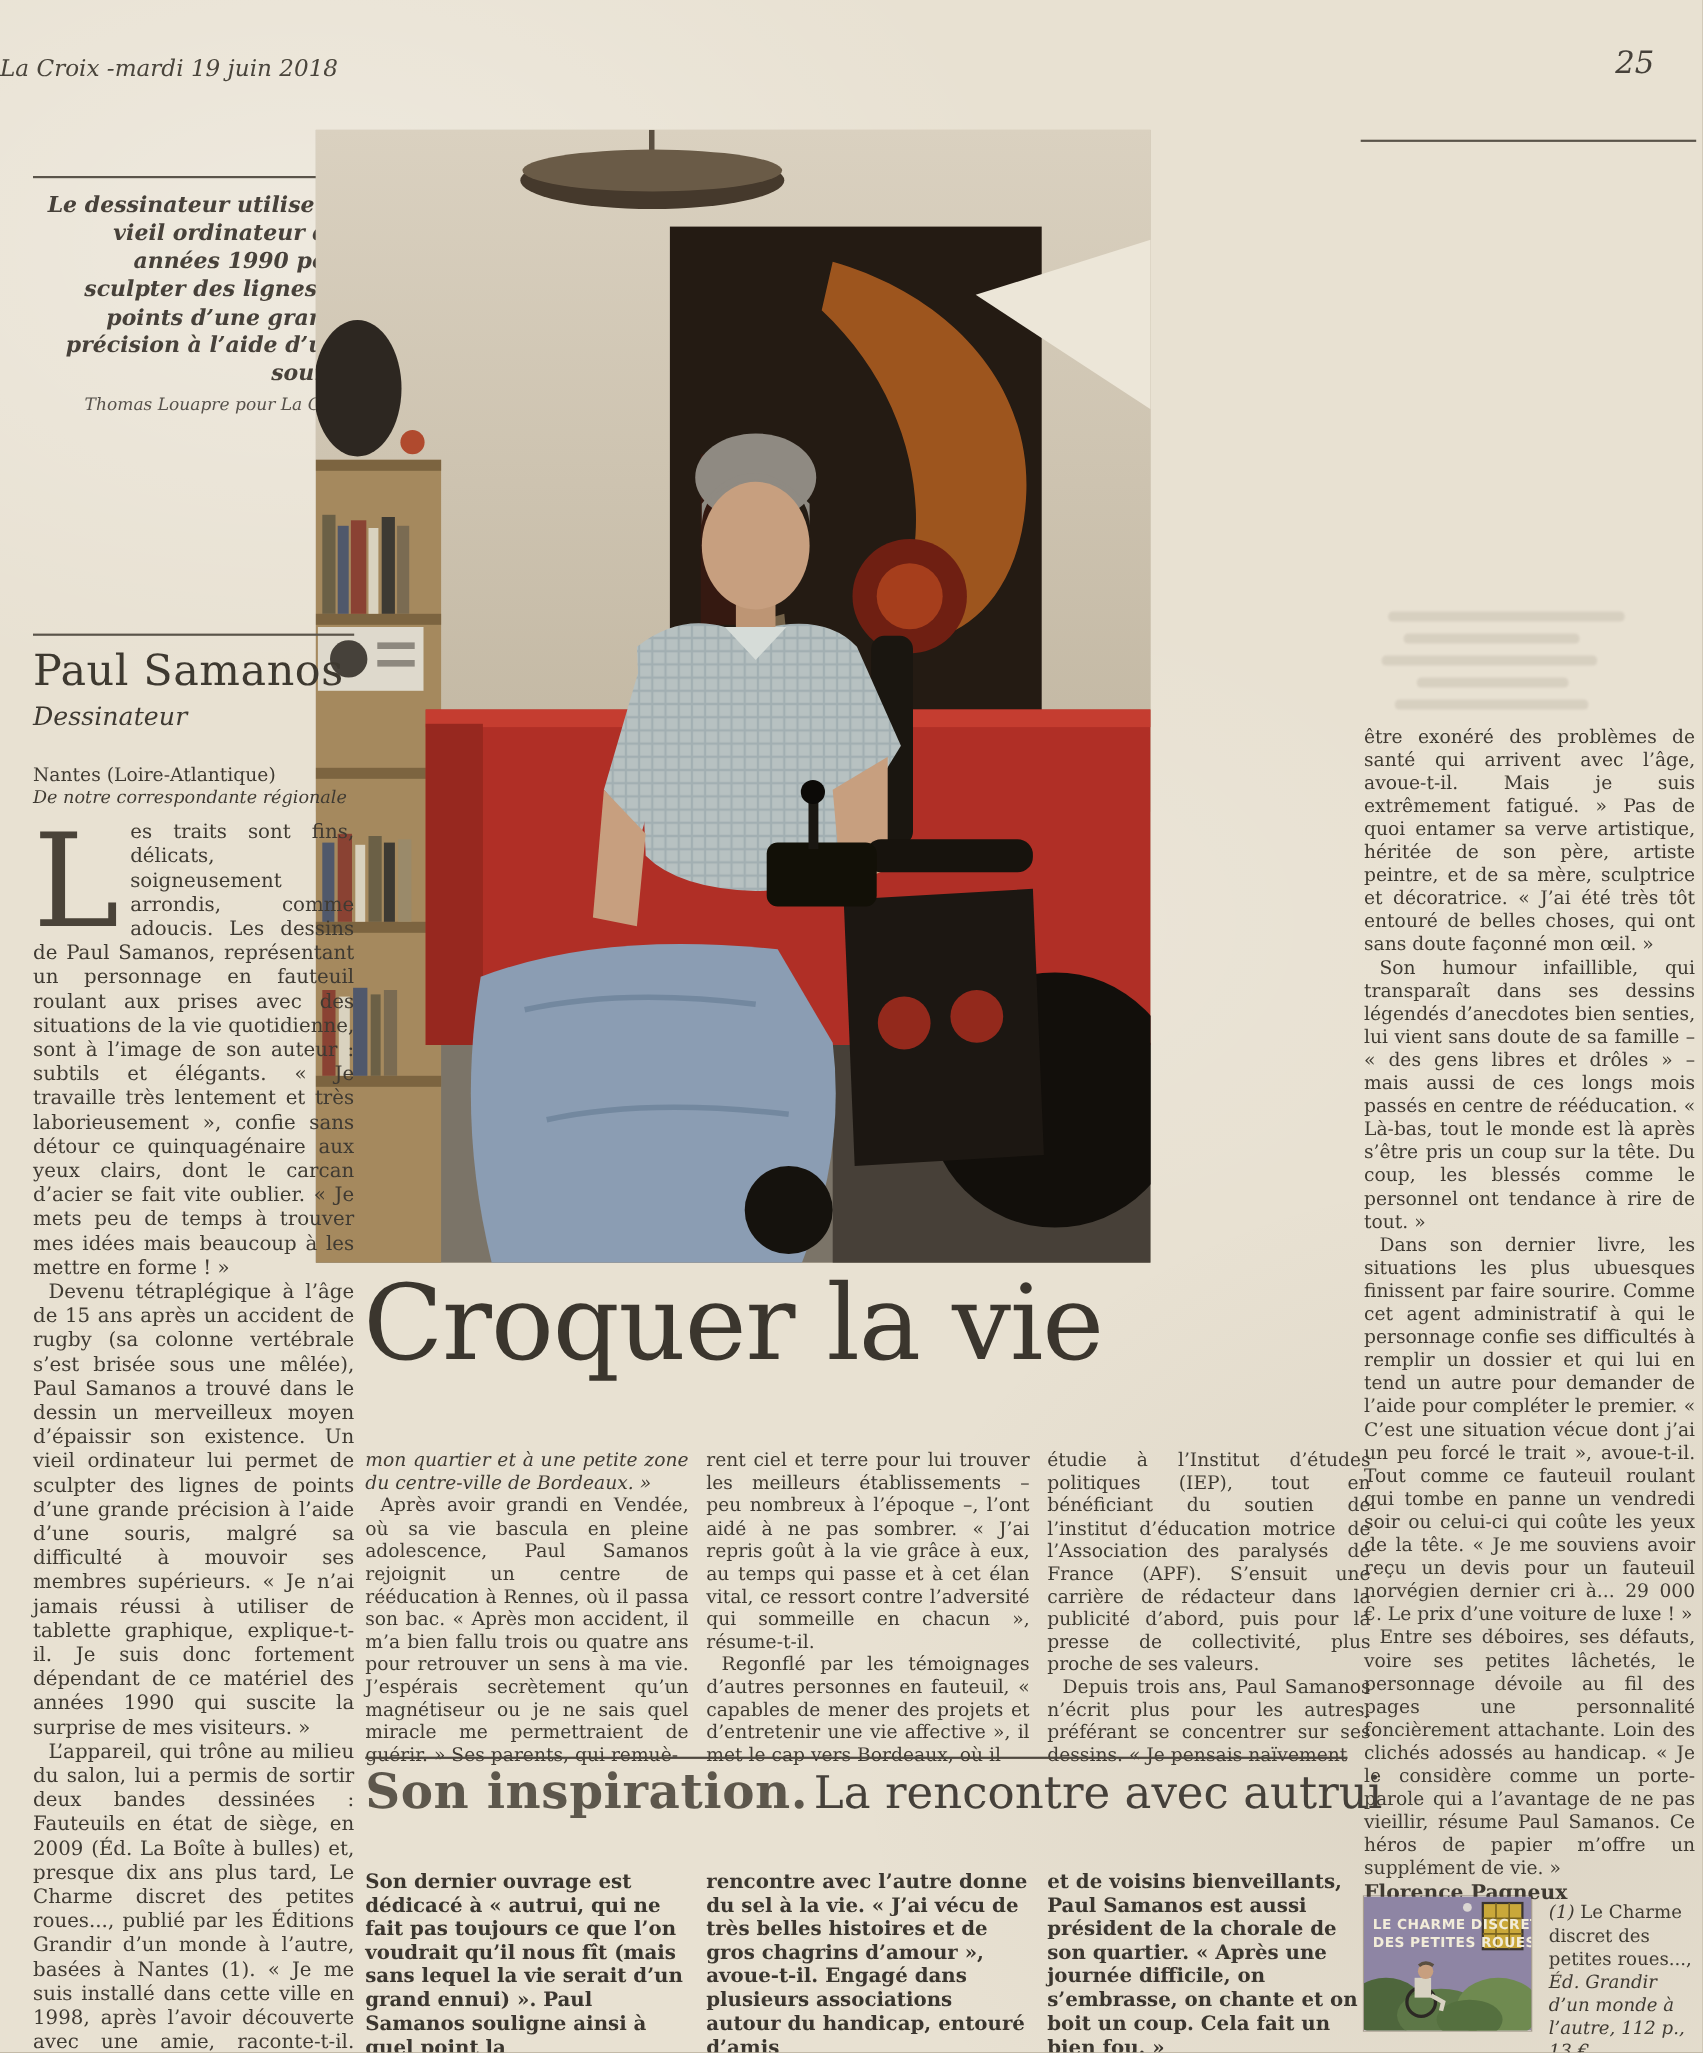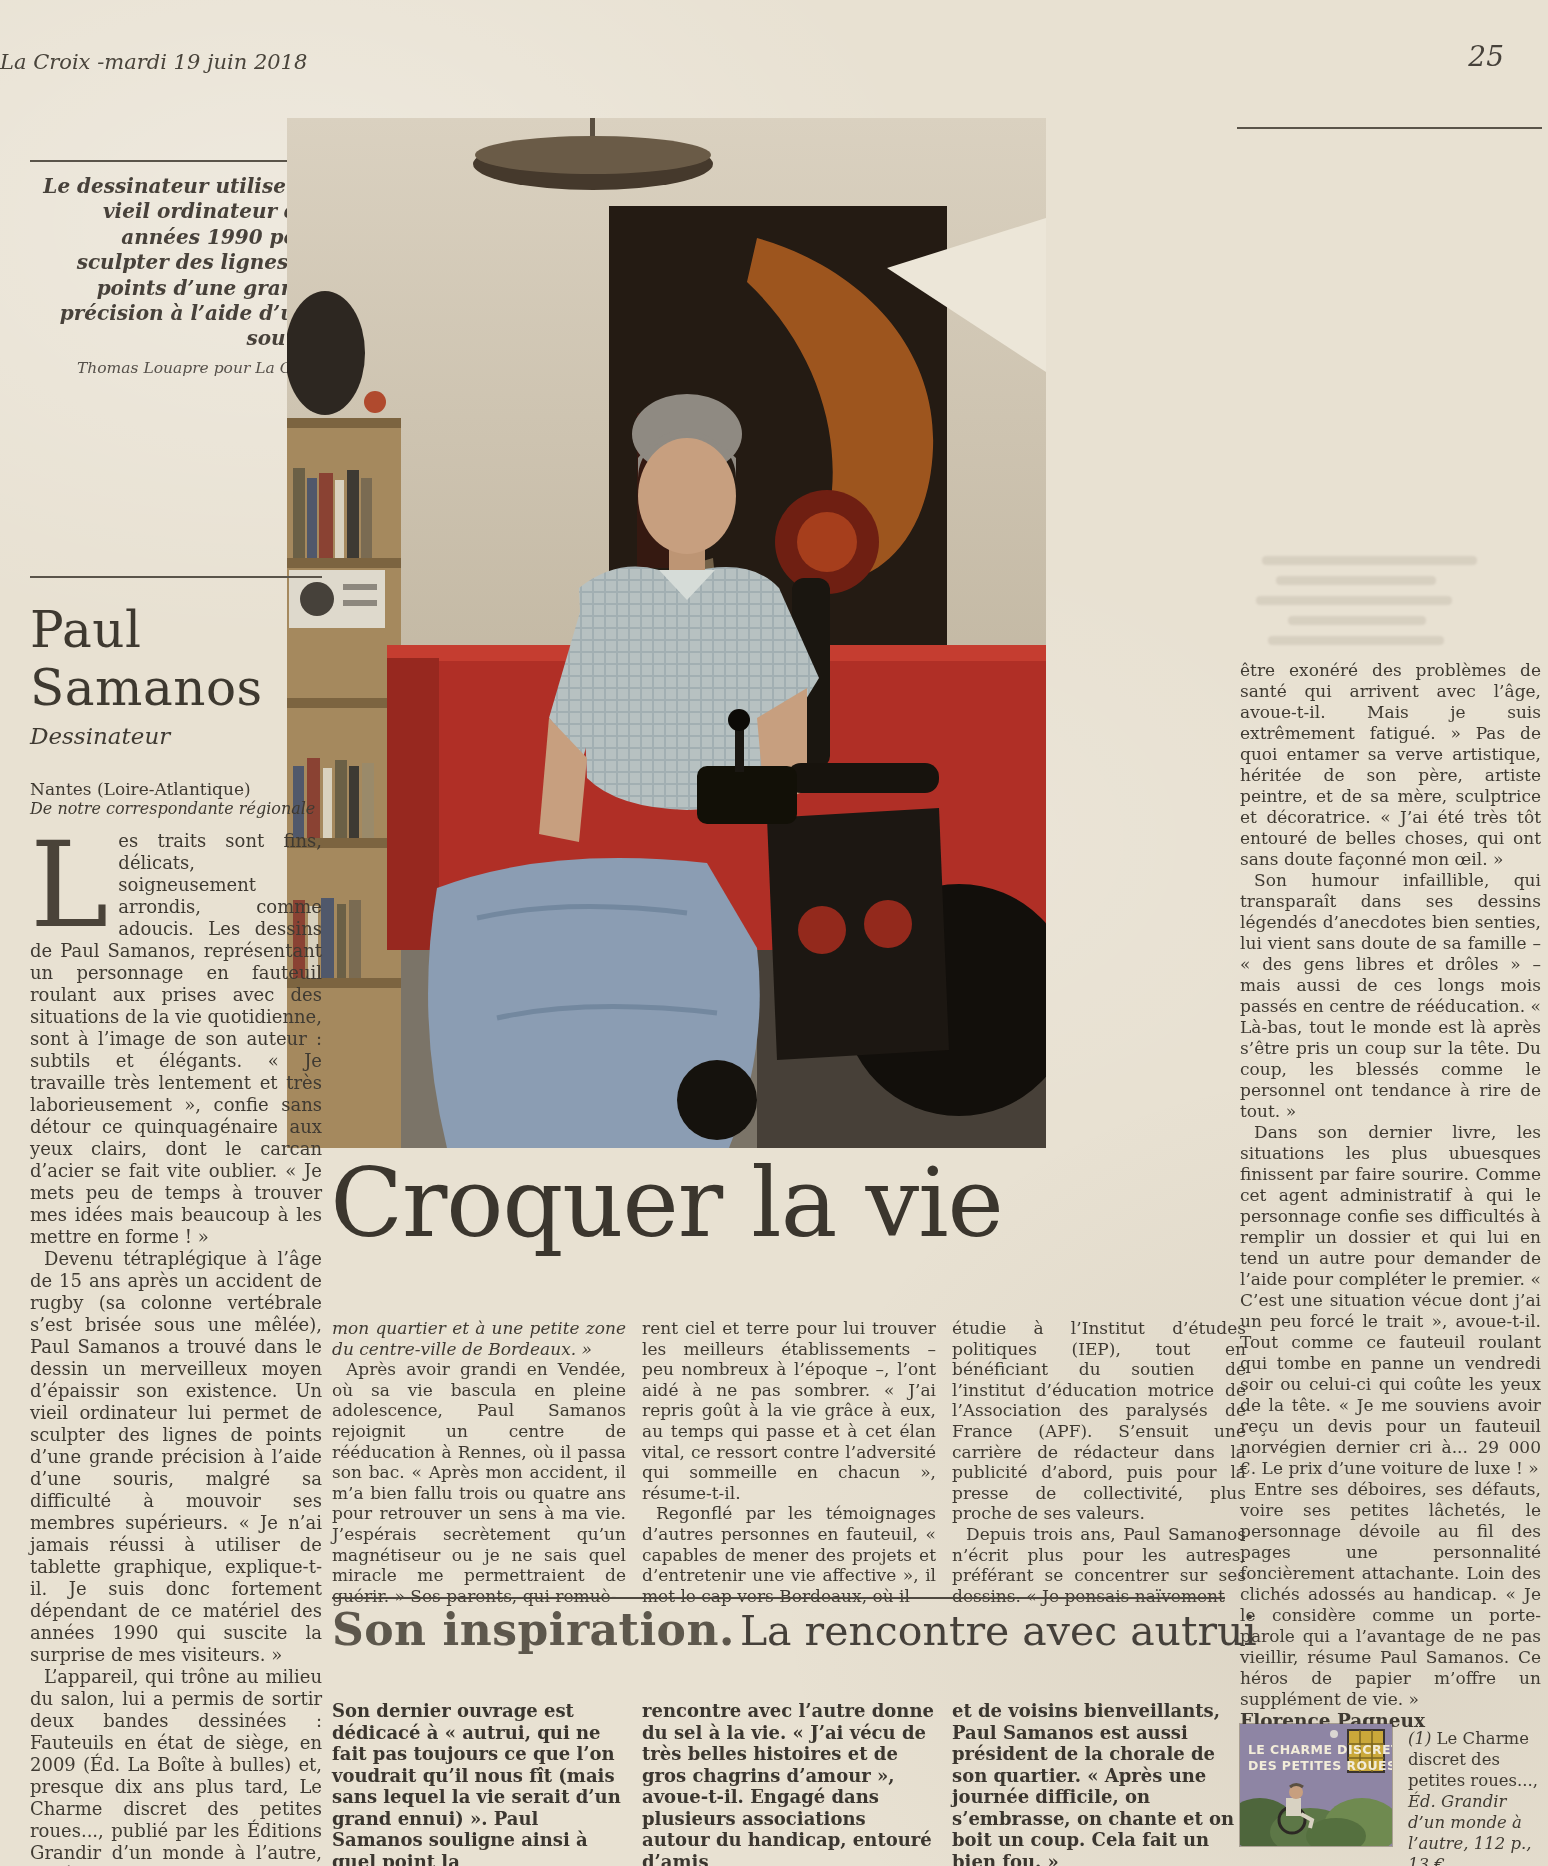--- a/index.html
+++ b/index.html
@@ -29,21 +29,21 @@
   .photo-caption p{margin:0;}
   .photo-caption .credit{font-weight:normal;font-size:15.5px;margin-top:7px;color:#55504a;}
 
   .photo{position:absolute;left:287px;top:118px;width:759px;height:1030px;background:#cbc1af;}
   .photo svg{display:block;}
 
   .pull-quote{position:absolute;left:1238px;top:146px;width:222px;
     font-style:italic;font-size:27.5px;line-height:1.32;color:#c08a2e;}
 
   .left-col{position:absolute;left:30px;top:588px;width:292px;}
-  .left-col h2{margin:13px 0 6px 0;font-size:50px;font-weight:normal;color:#3e3930;letter-spacing:.5px;}
+  .left-col h2{margin:0 0 6px 0;font-size:39px;font-weight:normal;color:#3e3930;letter-spacing:.5px;}
   .role{font-style:italic;font-size:23px;margin:2px 0 30px;color:#3f3a32;}
   .dateline{font-weight:normal;font-size:17px;}
   .correspondent{font-style:italic;font-size:16px;margin-bottom:12px;}
   .body p{margin:0;font-size:18px;line-height:22px;text-align:justify;}
   .ind{text-indent:14px;}
   .dropcap{float:left;font-size:118px;line-height:.8;padding:8px 10px 0 0;color:#4a4339;}
 
   .headline{position:absolute;left:287px;top:1148px;width:759px;margin:0;text-align:center;
     font-weight:normal;font-size:95px;color:#3b362e;letter-spacing:-1px;}
 

